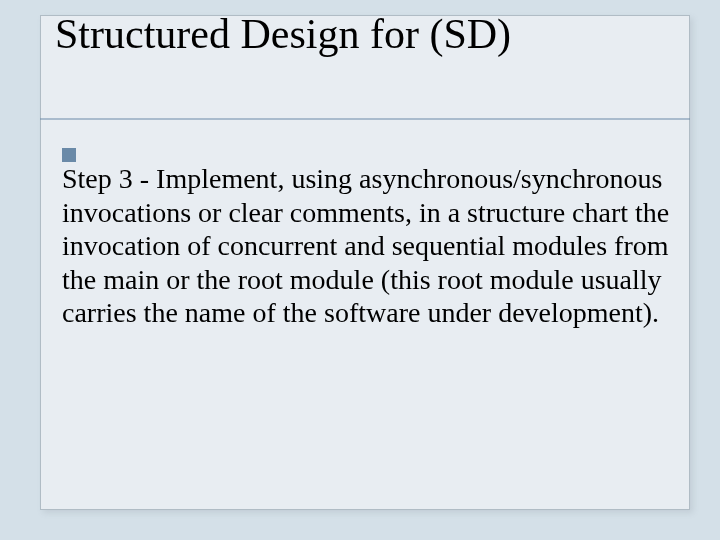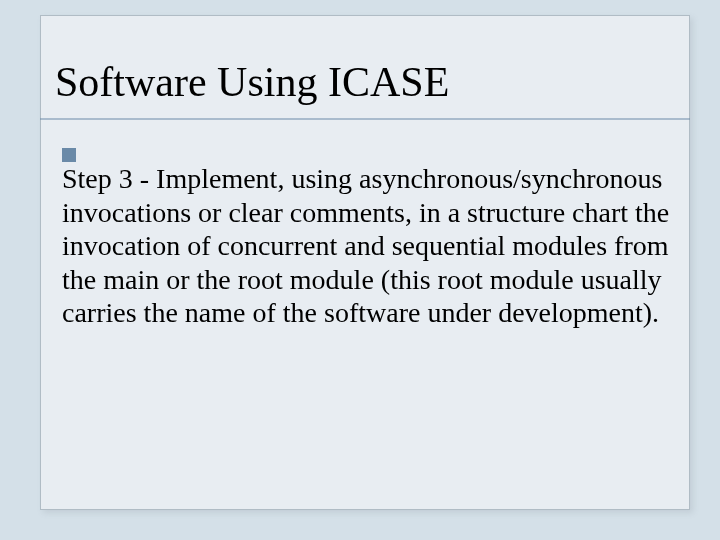--- a/index.html
+++ b/index.html
@@ -63,22 +63,21 @@
       line-height: 1.2;
       color: #000;
     }
   </style>
 </head>
 <body>
 
 <div class="content-box"></div>
 
 <div class="title">
-  <br>
-  <span>Software Using ICASE</span>
+  <span>Structured Design for (SD)</span><br>
 </div>
 
 <div class="title-underline"></div>
 
 <div class="bullet-block">
   <div class="bullet-icon"></div>
   <div class="body-text">Step 3 - Implement, using asynchronous/synchronous invocations or clear comments, in a structure chart the invocation of concurrent and sequential modules from the main or the root module (this root module usually carries the name of the software under development).</div>
 </div>
 
 </body></html>

